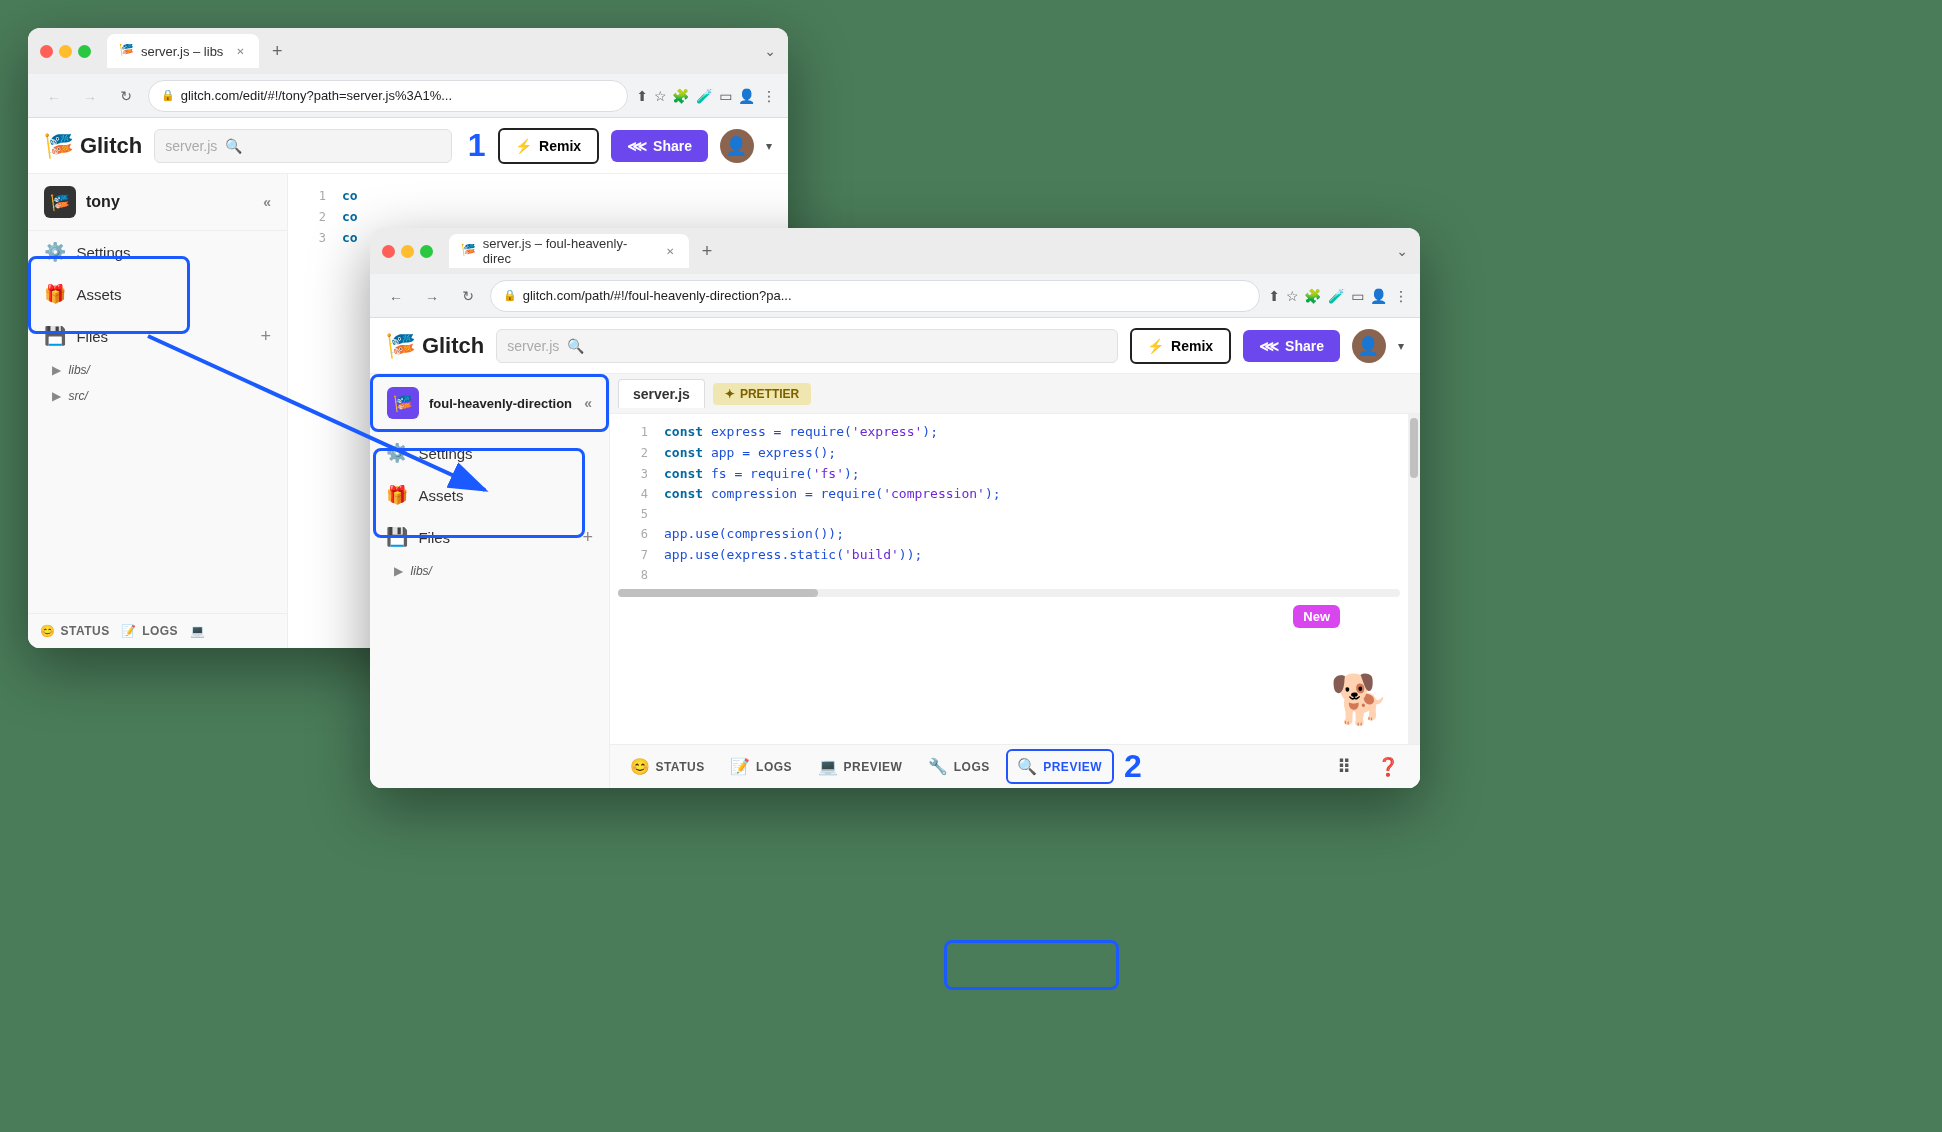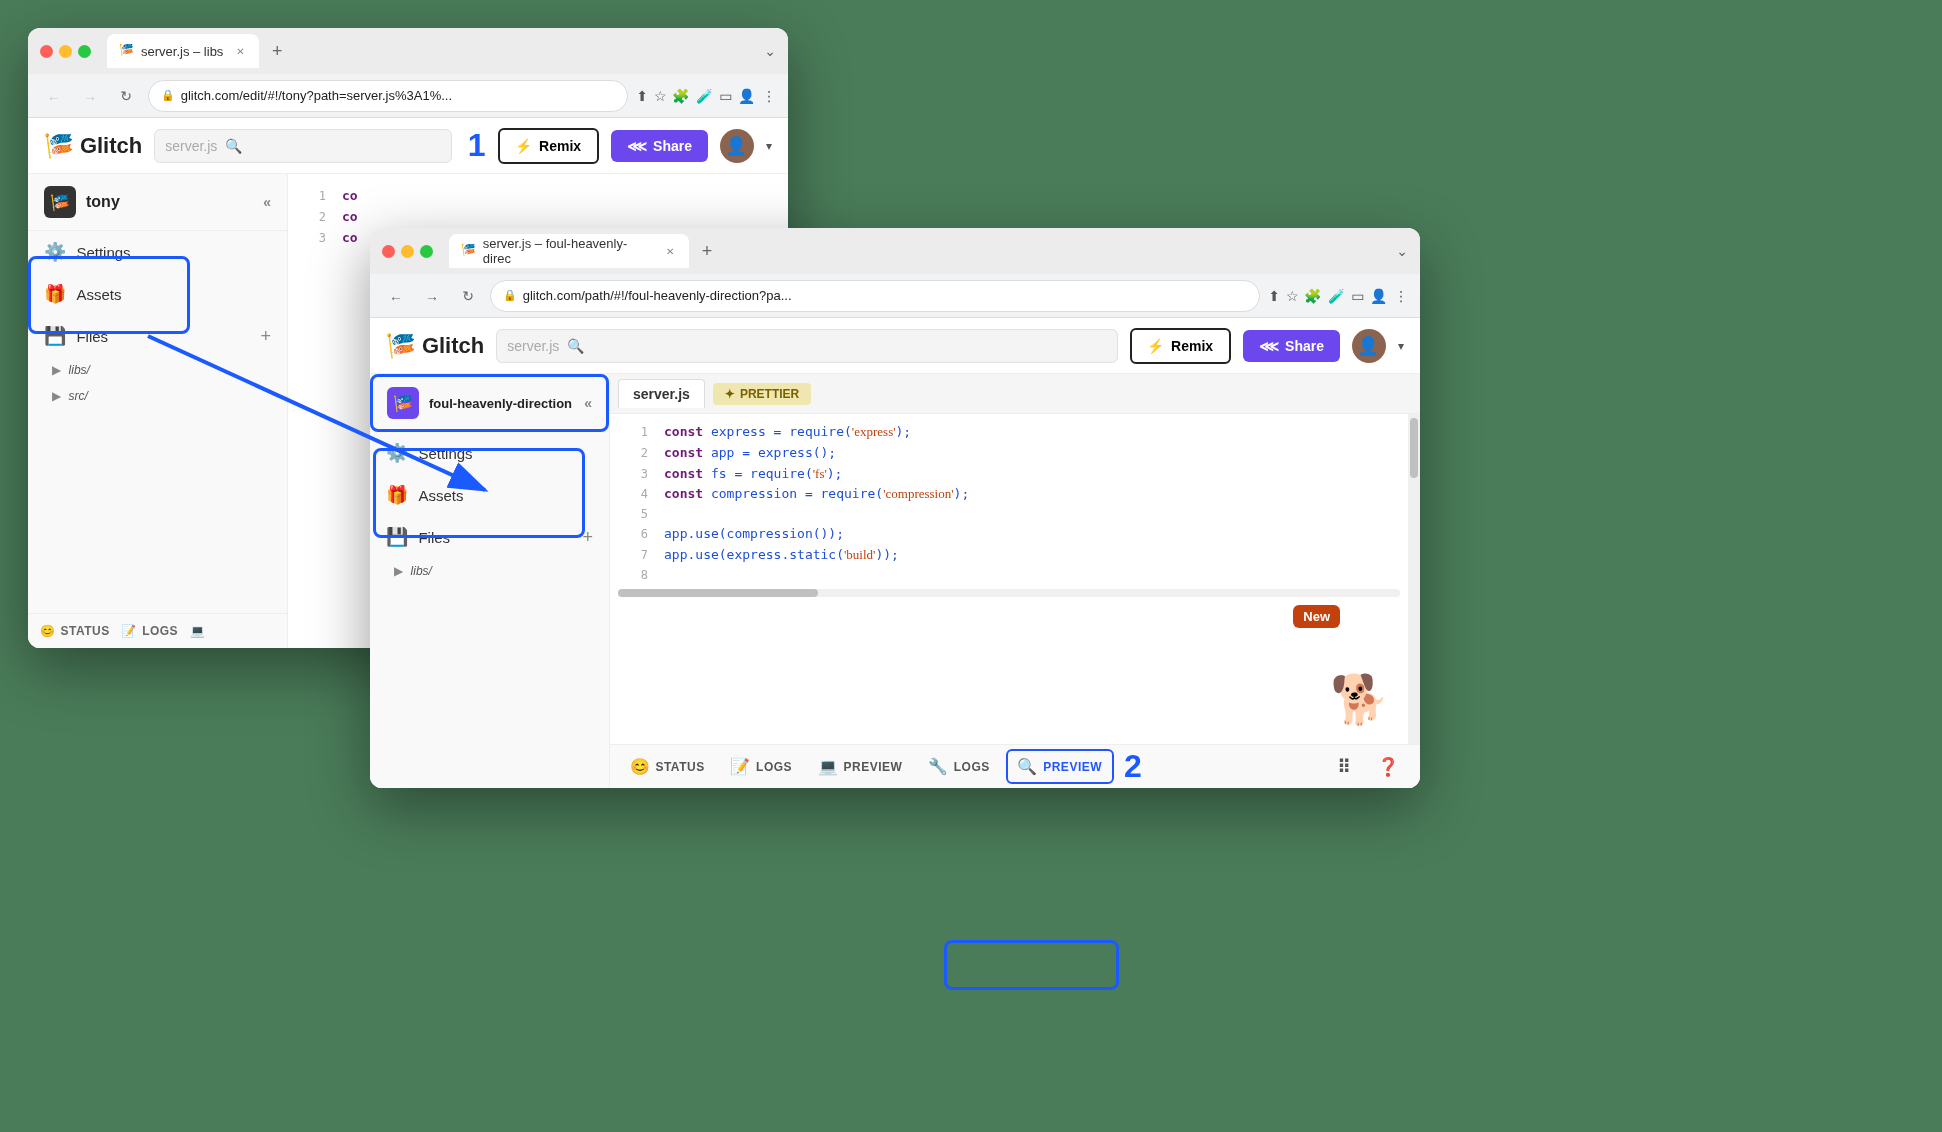--- a/index.html
+++ b/index.html
@@ -412,22 +412,22 @@
 
     .line-num {
       color: #aaa;
       min-width: 30px;
       text-align: right;
       margin-right: 16px;
       font-size: 12px;
       user-select: none;
     }
 
-    .kw-const { color: #701a75; font-weight: bold; }
-    .kw-string { color: #c2410c; font-family: Liberation Serif, serif; }
+    .kw-const { color: #0369a1; font-weight: bold; }
+    .kw-string { color: #6d28d9; }
     .kw-plain { color: #1d4ed8; }
 
     
     .editor-scrollbar {
       height: 8px;
       background: #f0f0f0;
       margin: 4px 8px;
       border-radius: 4px;
       position: relative;
     }
@@ -476,21 +476,21 @@
       font-size: 36px;
       font-weight: 900;
       color: #1a5aff;
       font-family: 'Arial', sans-serif;
       pointer-events: none;
     }
 
     
     .new-badge {
       position: absolute;
-      background: #c2410c;
+      background: #d946ef;
       color: #fff;
       font-size: 13px;
       font-weight: 700;
       padding: 4px 10px;
       border-radius: 6px;
     }
 
     
     .dog-mascot {
       position: absolute;

